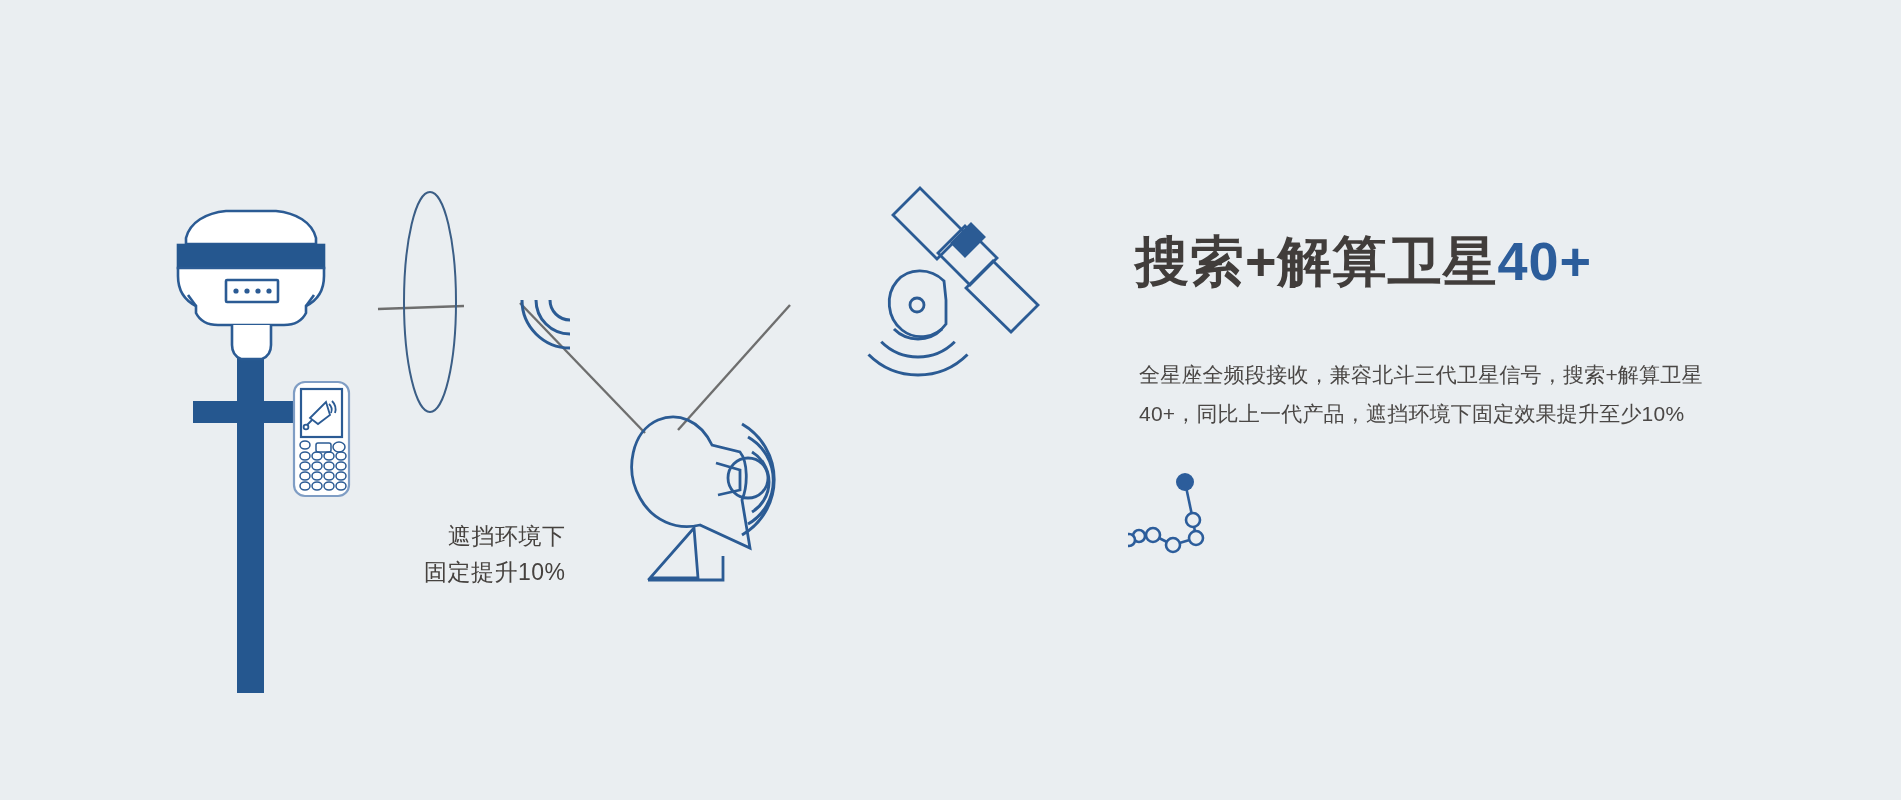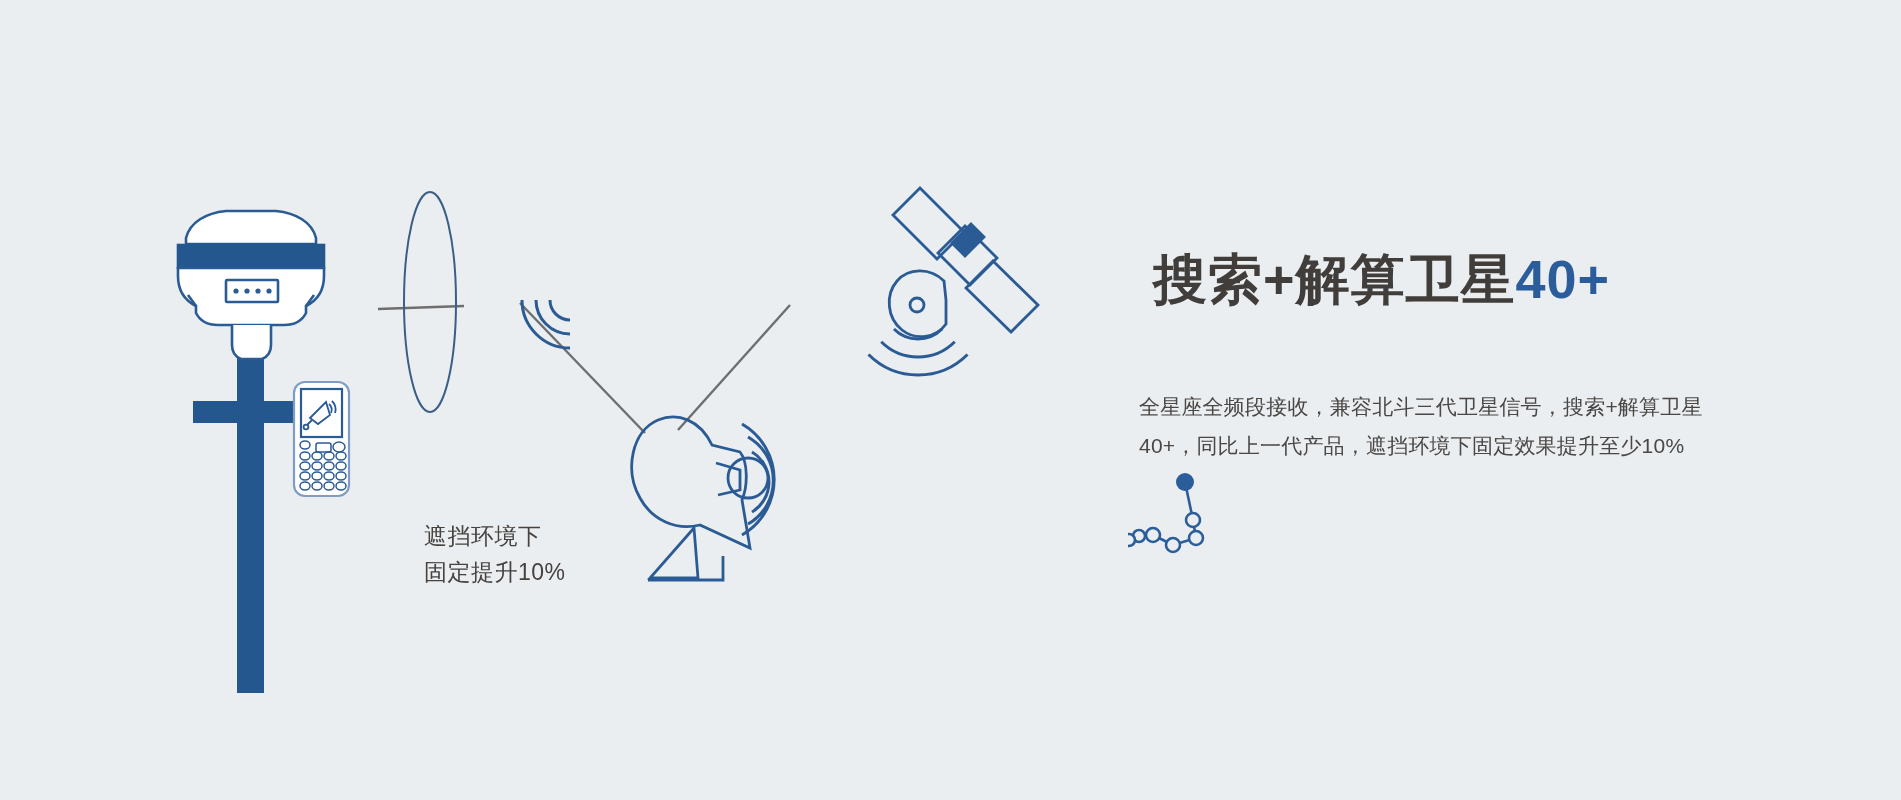--- a/index.html
+++ b/index.html
@@ -34,21 +34,21 @@
     top: 232px;
     width: 640px;
   }
   #headline {
     font-size: 54px;
     font-weight: bold;
     letter-spacing: 1px;
     color: #413d3b;
     line-height: 1.08;
     white-space: nowrap;
-    margin: 18px;
+    margin: 0;
   }
   #headline .accent {
     color: #2c5d9b;
   }
   #description {
     margin: 4px;
     padding-top: 62px;
     font-size: 21px;
     line-height: 1.82;
     color: #4a4745;
@@ -66,21 +66,21 @@
   
   #caption {
     position: absolute;
     left: 424px;
     top: 518px;
     font-size: 23px;
     line-height: 1.58;
     color: #46423f;
     letter-spacing: 0.5px;
   }
-  .caption-line { display: block; white-space: nowrap; }
+  .caption-line { display: block; white-space: nowrap; text-align: right; }
 </style>
 </head>
 <body>
 
 <div id="stage">
 
   <svg id="illustration" viewBox="0 0 1060 800" width="1060" height="800">
 
     <g stroke="#6e6e6e" stroke-width="2.4" fill="none">
       <line x1="378" y1="309" x2="464" y2="306"></line>

